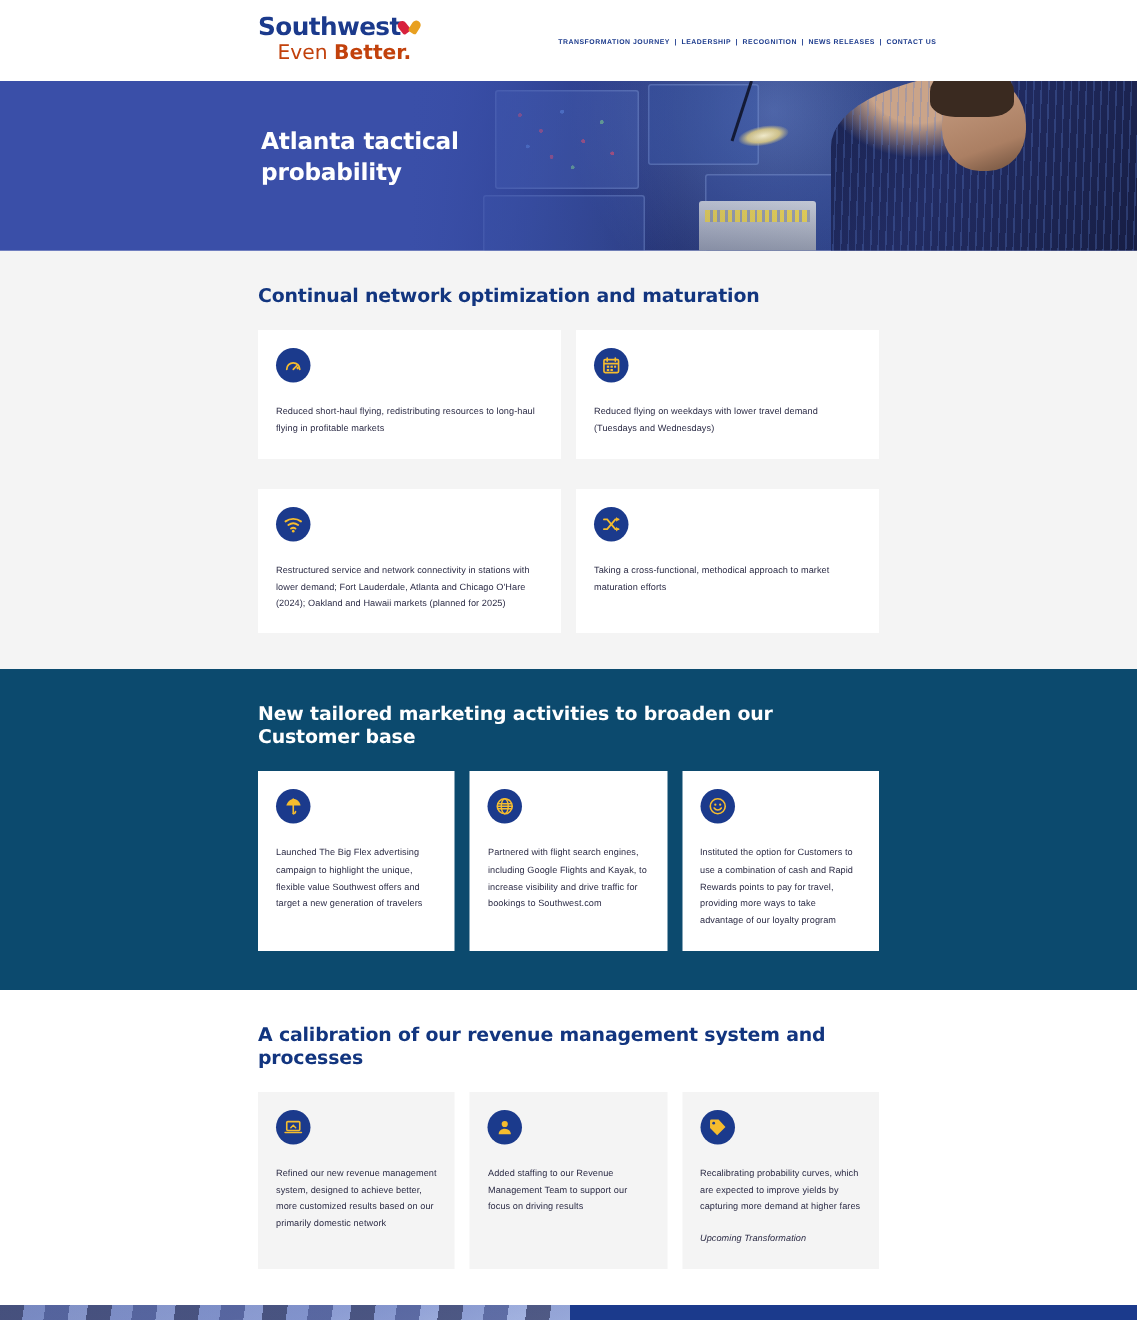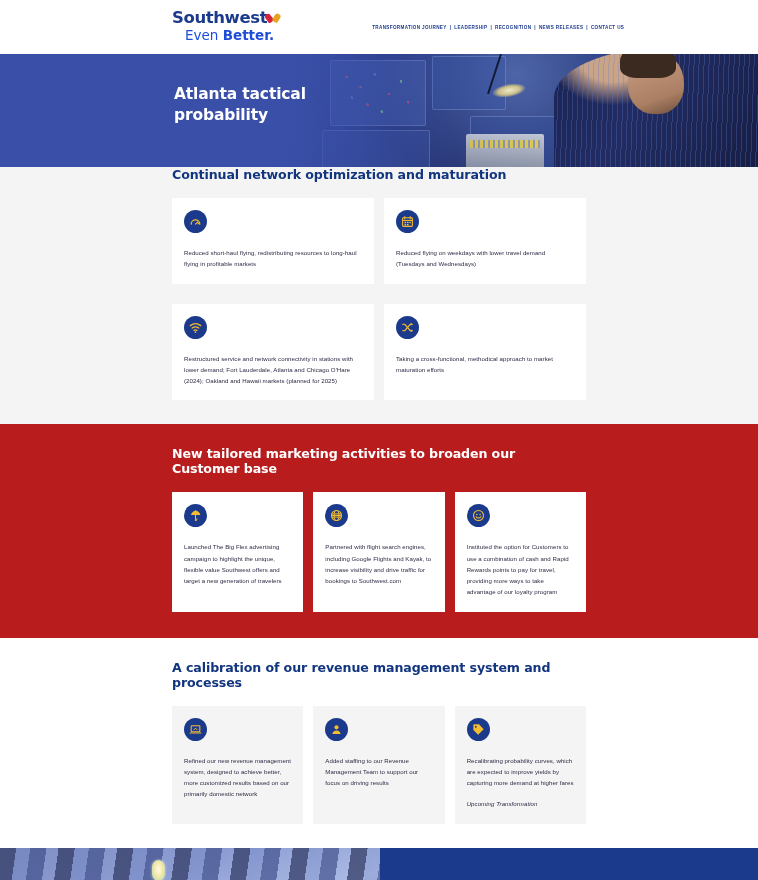--- a/index.html
+++ b/index.html
@@ -56,21 +56,21 @@
     top: 2px;
     width: 6px;
     height: 9px;
     border-radius: 6px 6px 3px 3px;
     transform-origin: 50% 85%;
   }
   .logo-heart .h-l { left: 0px; background: #d8213c; transform: rotate(-38deg); }
   .logo-heart .h-r { left: 4px; background: #e8a020; transform: rotate(32deg); }
   .logo-row2 {
     font-size: 13.5px;
-    color: #1d4ed8;
+    color: #c2410c;
     margin-top: 2px;
     margin-left: 13px;
     font-family: "DejaVu Sans", sans-serif;
   }
   .logo-row2 b { font-weight: bold; }
 
   .nav {
     margin-left: 92px;
     display: flex;
     align-items: center;
@@ -199,22 +199,22 @@
     font-size: 15.5px;
     font-weight: bold;
     color: #ffffff;
     line-height: 1.35;
     letter-spacing: -0.15px;
     font-family: "DejaVu Sans", sans-serif;
   }
 
   
   .section { padding: 0 172px; }
-  .sec-light { background: #f4f4f4; padding-bottom: 24px; }
-  .sec-dark  { background: #b91c1c; padding-top: 22px; padding-bottom: 26px; }
+  .sec-light { background: #f4f4f4; padding-top: 22px; padding-bottom: 24px; }
+  .sec-dark  { background: #0c4a6e; padding-top: 22px; padding-bottom: 26px; }
   .sec-white { background: #ffffff; padding-top: 22px; padding-bottom: 24px; }
 
   .sec-title {
     font-size: 12.6px;
     font-weight: bold;
     color: #12357f;
     margin-bottom: 16px;
     letter-spacing: -0.1px;
     font-family: "DejaVu Sans", sans-serif;
   }

